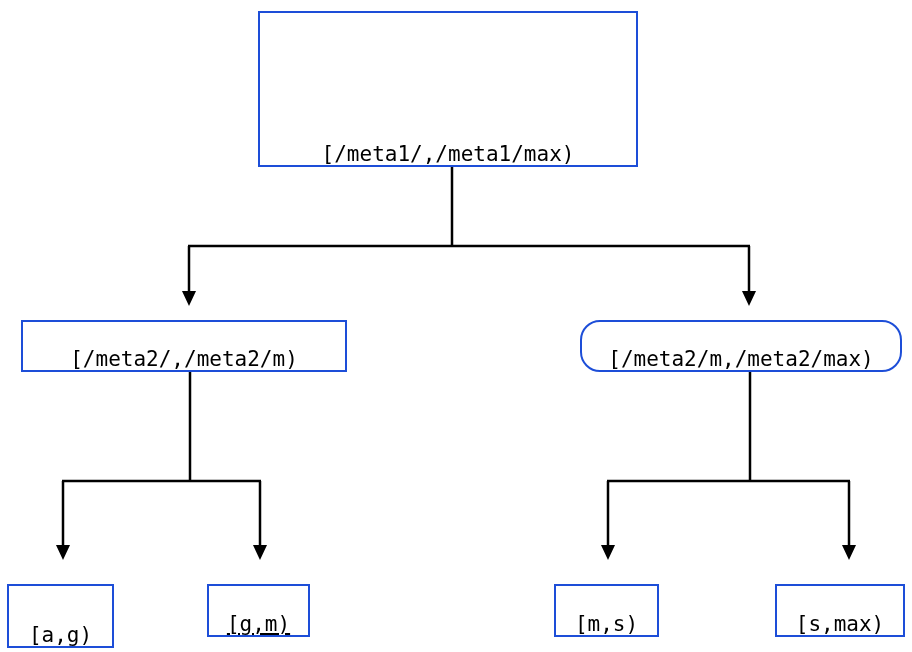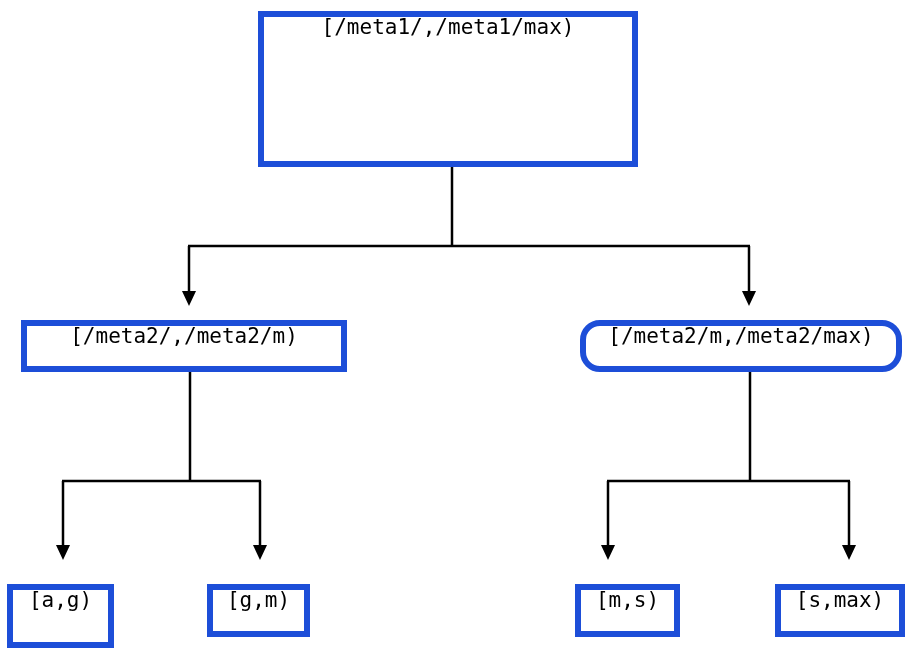--- a/index.html
+++ b/index.html
@@ -11,24 +11,24 @@
     position: relative;
     width: 912px;
     height: 652px;
     background: #ffffff;
     overflow: hidden;
     font-family: "DejaVu Sans Mono", "Liberation Mono", monospace;
   }
   .node {
     position: absolute;
     box-sizing: border-box;
-    border: 6px solid #1d4ed8;
+    border: 2px solid #1d4ed8;
     background: #ffffff;
     display: flex;
-    align-items: flex-start;
+    align-items: flex-end;
     justify-content: center;
   }
   .node-label {
     color: #000000;
     font-family: "DejaVu Sans Mono", "Liberation Mono", monospace;
     font-size: 21px;
     line-height: 1;
     white-space: pre;
     letter-spacing: 0px;
   }
@@ -85,25 +85,25 @@
   </div>
 
   <div class="node" id="node-mid-right" style="left: 580px; top: 320px; width: 322px; height: 52px; border-radius: 20px;">
     <span class="node-label">[/meta2/m,/meta2/max)</span>
   </div>
 
   <div class="node" id="node-leaf-1" style="left: 7px; top: 584px; width: 107px; height: 64px;">
     <span class="node-label">[a,g)</span>
   </div>
 
-  <div class="node" id="node-leaf-2" style="left: 207px; top: 584px; width: 103px; height: 53px;">
+  <div class="node" id="node-leaf-2" style="left: 207px; top: 584px; width: 103px; height: 53px; text-decoration: underline;">
     <span class="node-label">[g,m)</span>
   </div>
 
-  <div class="node" id="node-leaf-3" style="left: 554px; top: 584px; width: 105px; height: 53px; margin-left: 21px;">
+  <div class="node" id="node-leaf-3" style="left: 554px; top: 584px; width: 105px; height: 53px;">
     <span class="node-label">[m,s)</span>
   </div>
 
   <div class="node" id="node-leaf-4" style="left: 775px; top: 584px; width: 130px; height: 53px;">
     <span class="node-label">[s,max)</span>
   </div>
 
 </div>
 
 </body></html>

